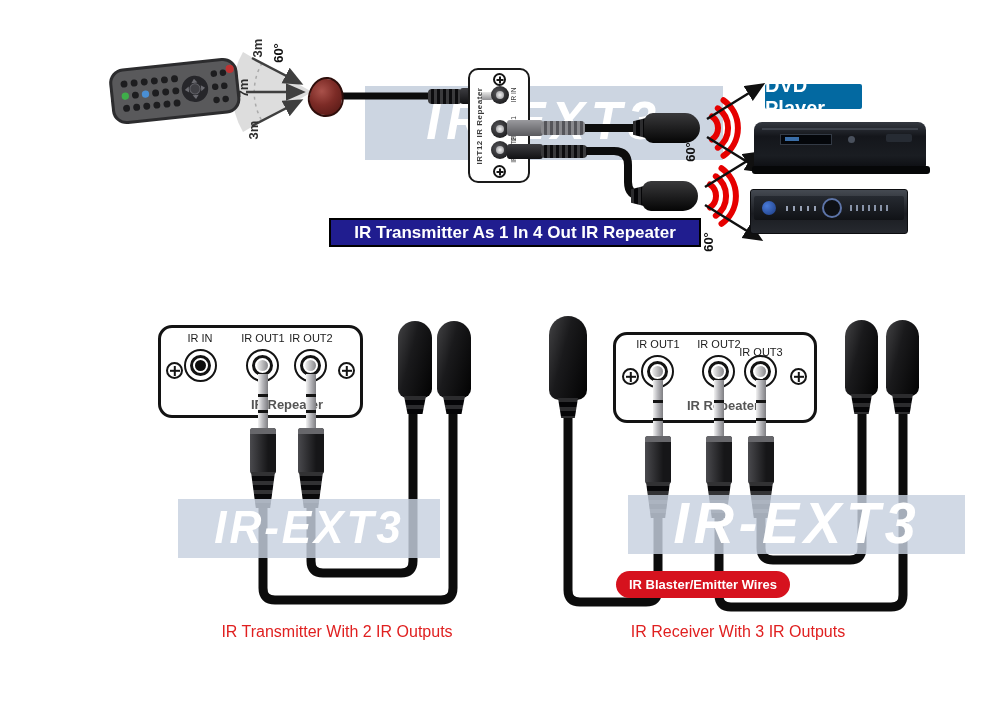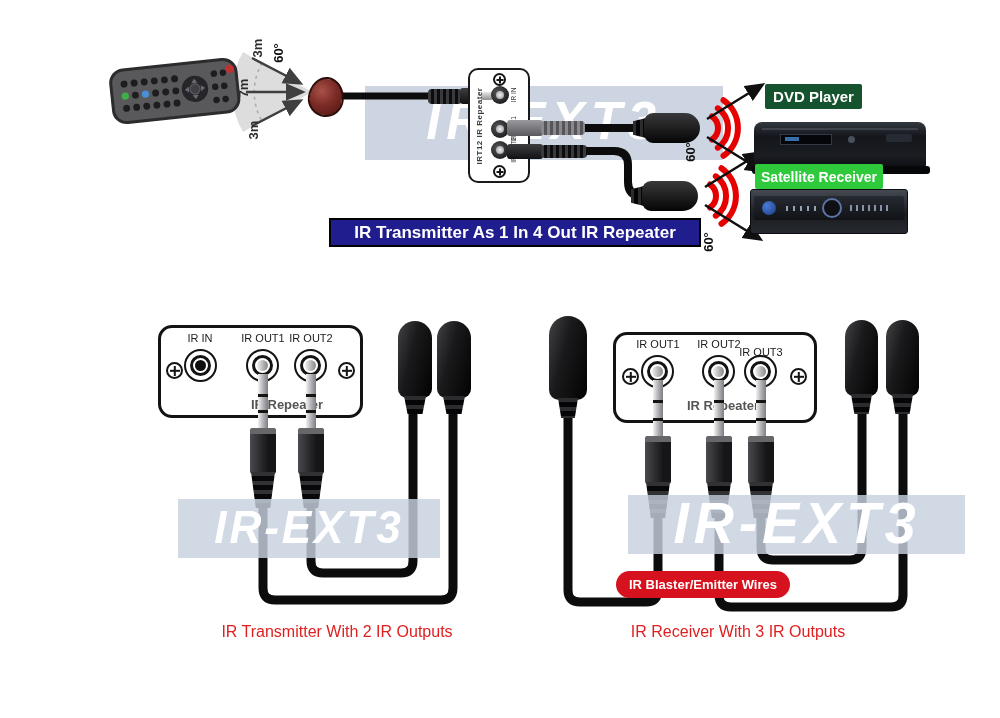--- a/index.html
+++ b/index.html
@@ -73,21 +73,21 @@
 
   
   .vtext{position:absolute;white-space:nowrap;transform:translate(-50%,-50%) rotate(-90deg);}
   .range-label{font-size:13px;font-weight:bold;color:#2d2d2d;}
   .angle-label{font-size:13px;font-weight:bold;color:#111;}
   .pport-label{font-size:6.5px;color:#3c3c3c;}
   .vpanel-label{font-size:8px;font-weight:bold;color:#3a3a3a;letter-spacing:.5px;}
 
   
   .tag{position:absolute;color:#fff;font-weight:bold;display:flex;align-items:center;justify-content:center;border-radius:2px;}
-  .tag-dvd{background:#14532d;font-size:15px;}
+  .tag-dvd{background:#0369a1;font-size:20px;}
   .tag-sat{background:#2fc93c;font-size:14px;}
   .banner{position:absolute;background:#201d8f;border:2px solid #000;color:#fff;font-weight:bold;font-size:17px;
           display:flex;align-items:center;justify-content:center;box-sizing:border-box;}
   .pill{position:absolute;background:#d6121e;border-radius:14px;color:#fff;font-weight:bold;font-size:13px;
           display:flex;align-items:center;justify-content:center;}
 
   
   .devbox{position:absolute;}
   .dvd-body{position:absolute;left:2px;top:18px;width:172px;height:48px;border-radius:8px 8px 5px 5px;
           background:linear-gradient(180deg,#343840 0%,#14161b 30%,#1a1d22 70%,#0b0c10 100%);}
@@ -257,21 +257,20 @@
     <div class="dvd-body"></div>
       <div class="dvd-lidline"></div>
     <div class="dvd-slot">
         <i></i>
       </div>
       <div class="dvd-knob"></div>
     <div class="dvd-btns"></div>
       <div class="dvd-base"></div>
   </div>
 
-  <div class="tag tag-sat z3" style="left:755px;top:164px;width:128px;height:25px;">Satellite Receiver</div>
   <div class="devbox z3" style="left:750px;top:189px;width:158px;height:45px;">
     <div class="sat-body"></div>
       <div class="sat-band"></div>
       <div class="sat-logo"></div>
     <div class="sat-dots"></div>
       <div class="sat-knob"></div>
       <div class="sat-lights"></div>
   </div>
 
   <div class="banner z6" style="left:329px;top:218px;width:372px;height:29px;">IR Transmitter As 1 In 4 Out IR Repeater</div>

